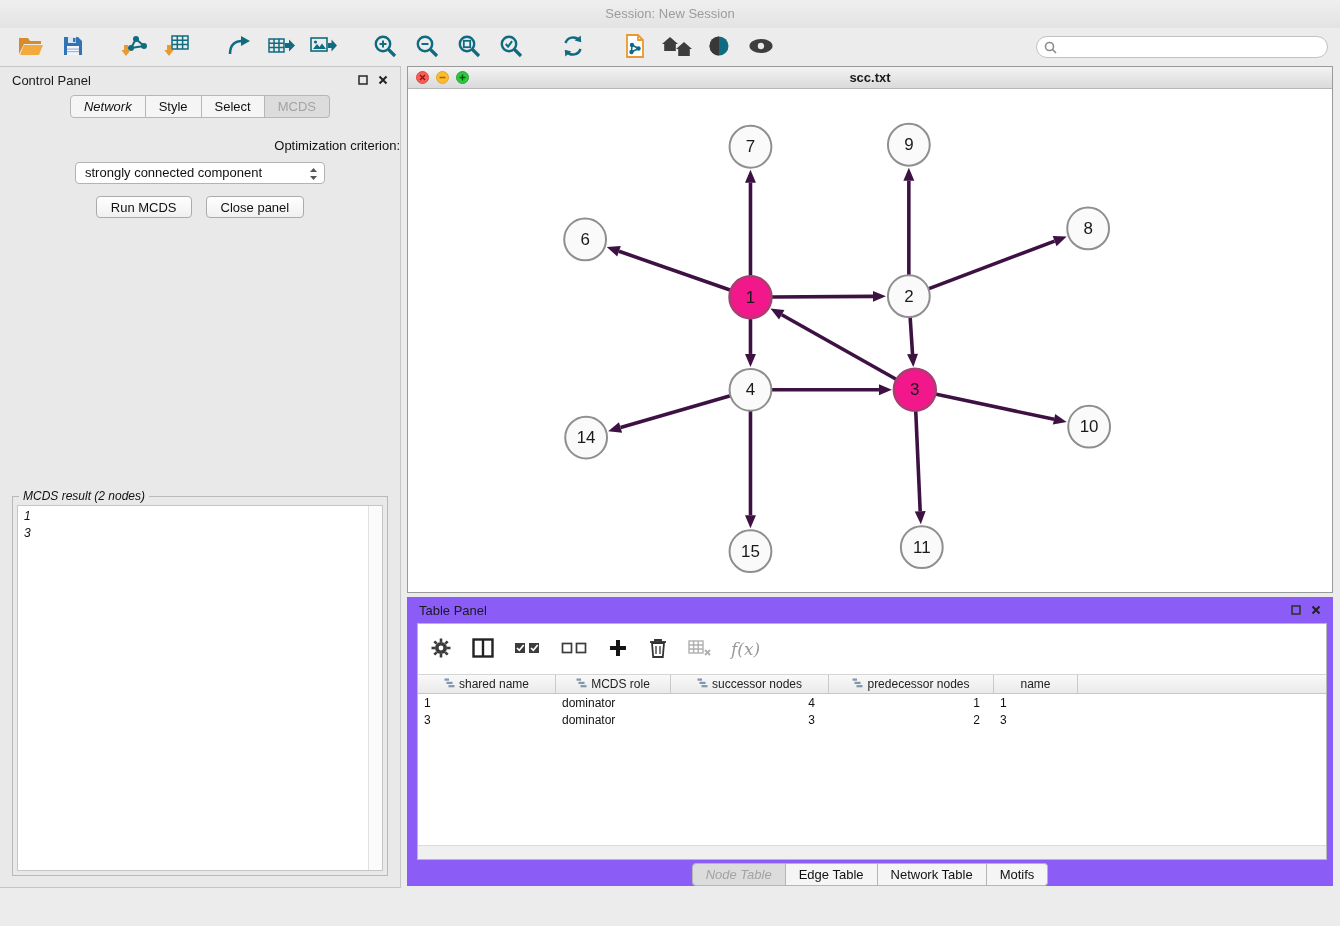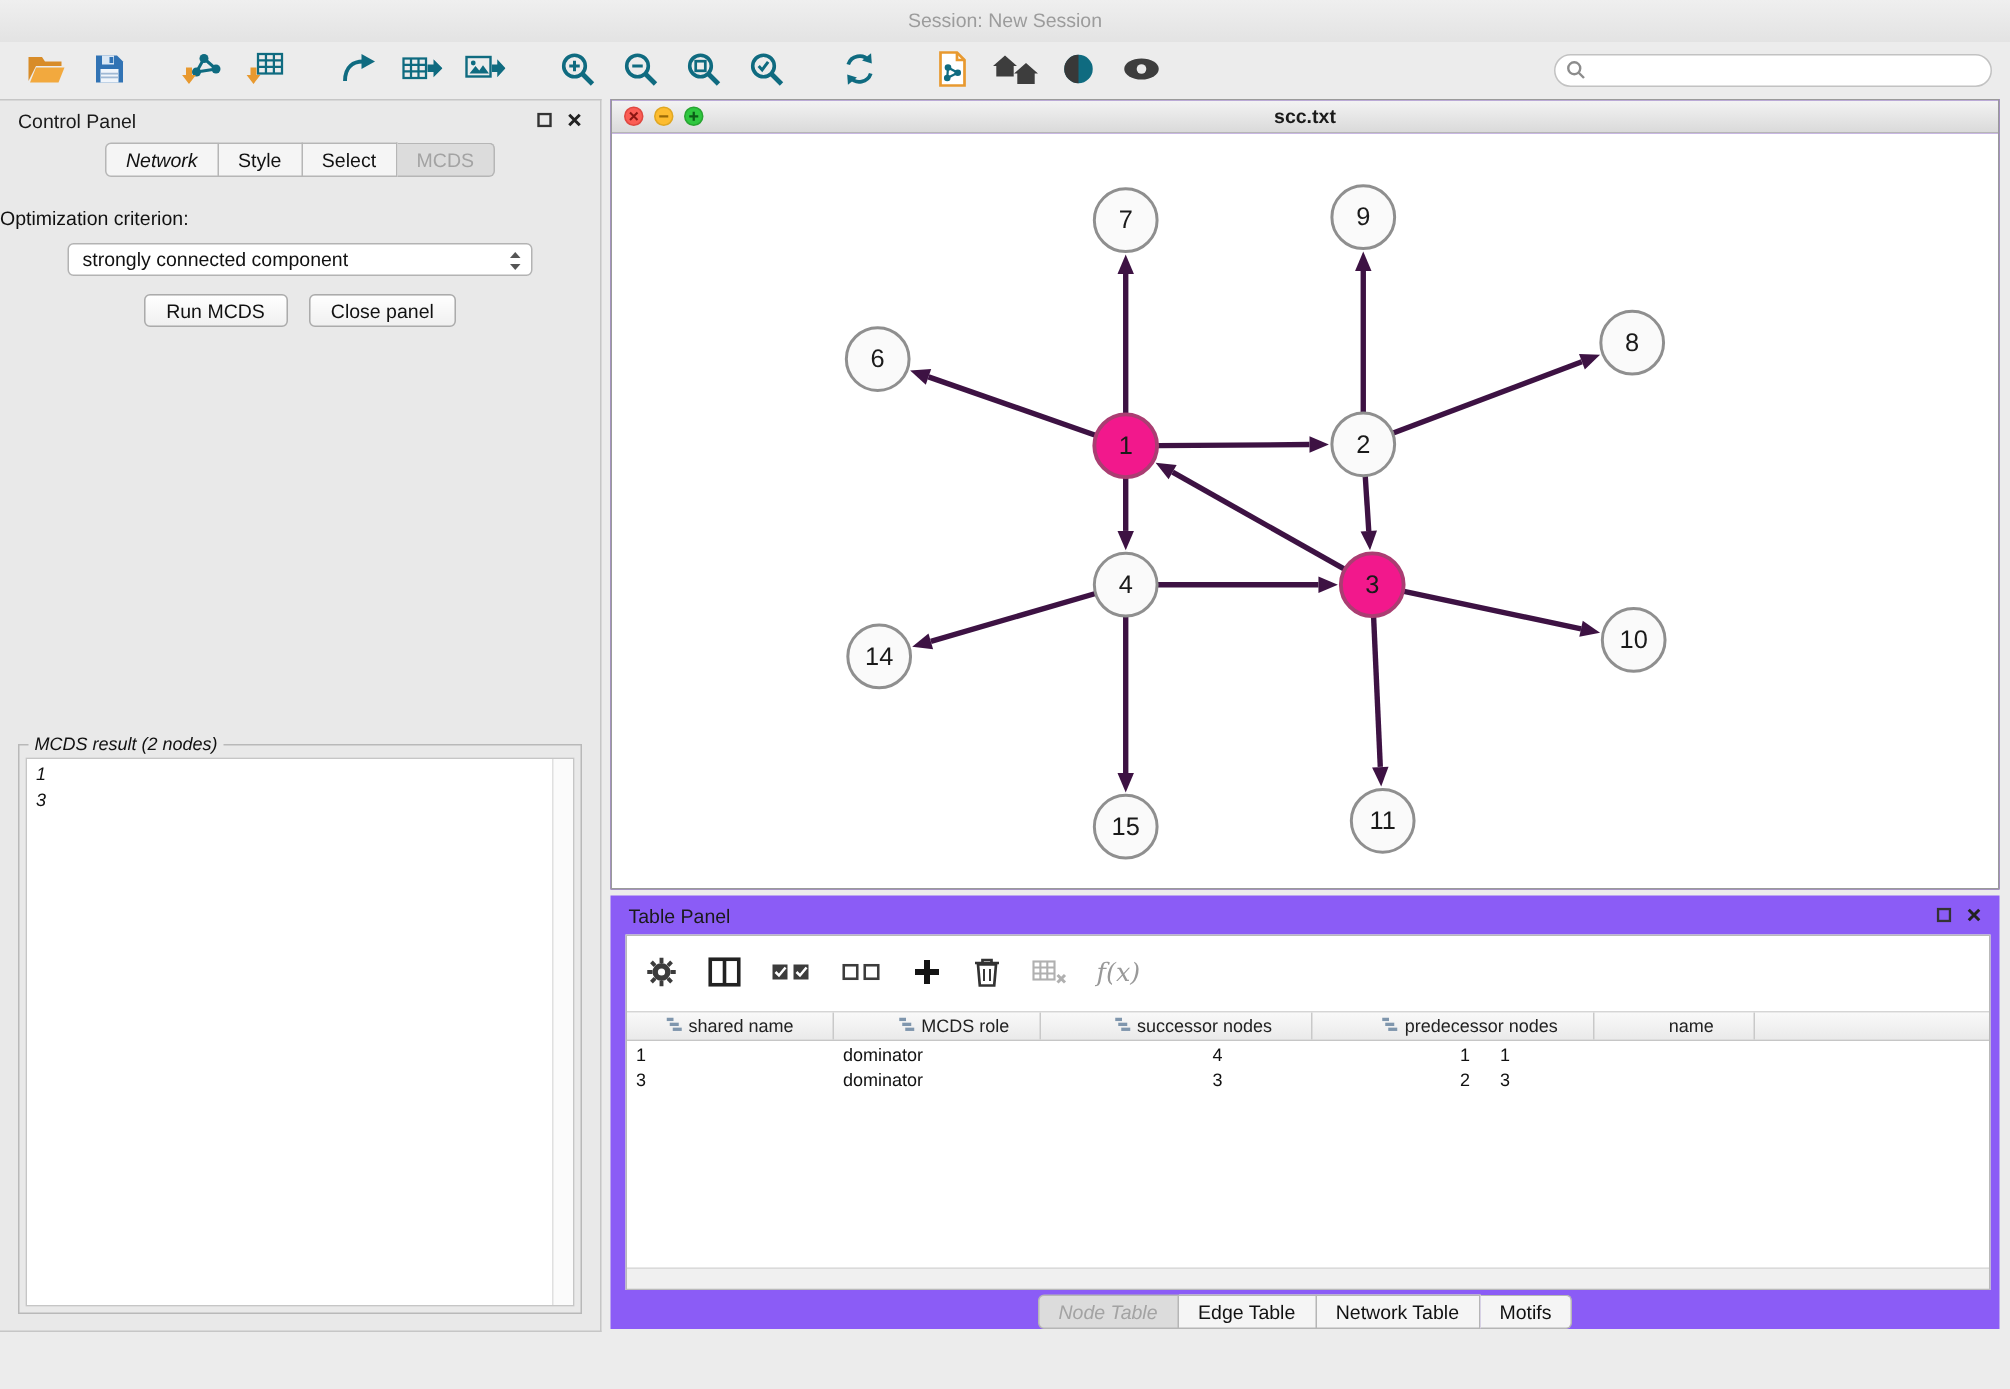--- a/index.html
+++ b/index.html
@@ -31,22 +31,22 @@
   .panel-header { height:26px; display:flex; align-items:center; padding:0 12px;
     font-size:13px; color:#1a1a1a; }
   .panel-controls { margin-left:auto; display:flex; gap:10px; align-items:center; }
   .panel-controls span { display:flex; cursor:pointer; }
   .cp-tabs { display:flex; justify-content:center; margin-top:2px; }
   .tab { font-size:13px; padding:3px 13px; background:#f5f5f5;
     border:1px solid #b6b6b6; border-left:none; color:#111; cursor:pointer; }
   .tab:first-child { border-left:1px solid #b6b6b6; border-radius:4px 0 0 4px;font-style:italic; }
   .tab:last-child { border-radius:0 4px 4px 0; }
   .tab.active { background:#dcdcdc; color:#a3a3a3; }
-  .opt-label { text-align:left; font-size:13px; margin-top:20px; }
-  .criterion-select { position:relative; margin:9px auto 0; width:310px; height:22px;
+  .opt-label { text-align:right; font-size:13px; margin-top:20px; }
+  .criterion-select { position:relative; margin:9px auto 0; width:250px; height:22px;
     background:#fff; border:1px solid #b3b3b3; border-radius:4px; font-size:13px;
     line-height:20px; padding-left:9px; cursor:pointer; }
   .select-arrows { position:absolute; right:6px; top:4px; }
   .cp-buttons { display:flex; justify-content:center; gap:14px; margin-top:12px; }
   .btn { height:22px; padding:0 14px; font-size:13px;
     background:linear-gradient(#ffffff,#f0f0f0); border:1px solid #ababab;
     border-radius:4px; color:#111; cursor:pointer; font-family:"Liberation Sans", sans-serif; }
   .result-box { position:absolute; left:12px; right:12px; top:429px; bottom:11px;
     border:1px solid #b9b9b9;font-style:italic; }
   .result-title { position:absolute; top:-8px; left:6px; background:#e9e9e9;
@@ -75,21 +75,21 @@
   
   .table-panel { position:absolute; left:407px; top:597px; width:926px; height:289px;
     background:#8b5cf6; }
   .tp-inner { position:absolute; left:10px; right:6px; top:26px; bottom:26px;
     background:#fff; border:1px solid #b9b9b9; overflow:hidden; }
   .tp-toolbar { height:50px; display:flex; align-items:center; padding-left:12px; gap:20px; }
   .tp-tbtn { display:flex; align-items:center; background:transparent;
     border:none; cursor:pointer; }
   .fx-label { font-family:"DejaVu Serif", serif; font-style:italic; font-size:17px; color:#999; }
   .tp-grid-header { display:flex; height:20px; background:linear-gradient(#f9f9f9,#eaeaea);
-    border-top:1px solid #d5d5d5; border-bottom:1px solid #c6c6c6; font-size:12px; color:#222;gap:23px; }
+    border-top:1px solid #d5d5d5; border-bottom:1px solid #c6c6c6; font-size:12px; color:#222; }
   .th { display:flex; align-items:center; justify-content:center; gap:4px;
     border-right:1px solid #c9c9c9; cursor:pointer; }
   .th.filler { flex:1; border-right:none; cursor:default; }
   .tp-row { display:flex; height:17px; font-size:12px; align-items:center; }
   .td { padding:0 6px; overflow:hidden; white-space:nowrap; }
   .td.num { text-align:right; padding-right:14px; }
   .c0 { width:138px; } .c1 { width:115px; } .c2 { width:158px; } .c3 { width:165px; } .c4 { width:84px; }
   .tp-scroll-strip { position:absolute; left:0; right:0; bottom:0; height:14px;
     background:#f0f0f0; border-top:1px solid #dadada; }
   .tp-tabs { position:absolute; bottom:0; left:0; right:0; display:flex; justify-content:center; }

